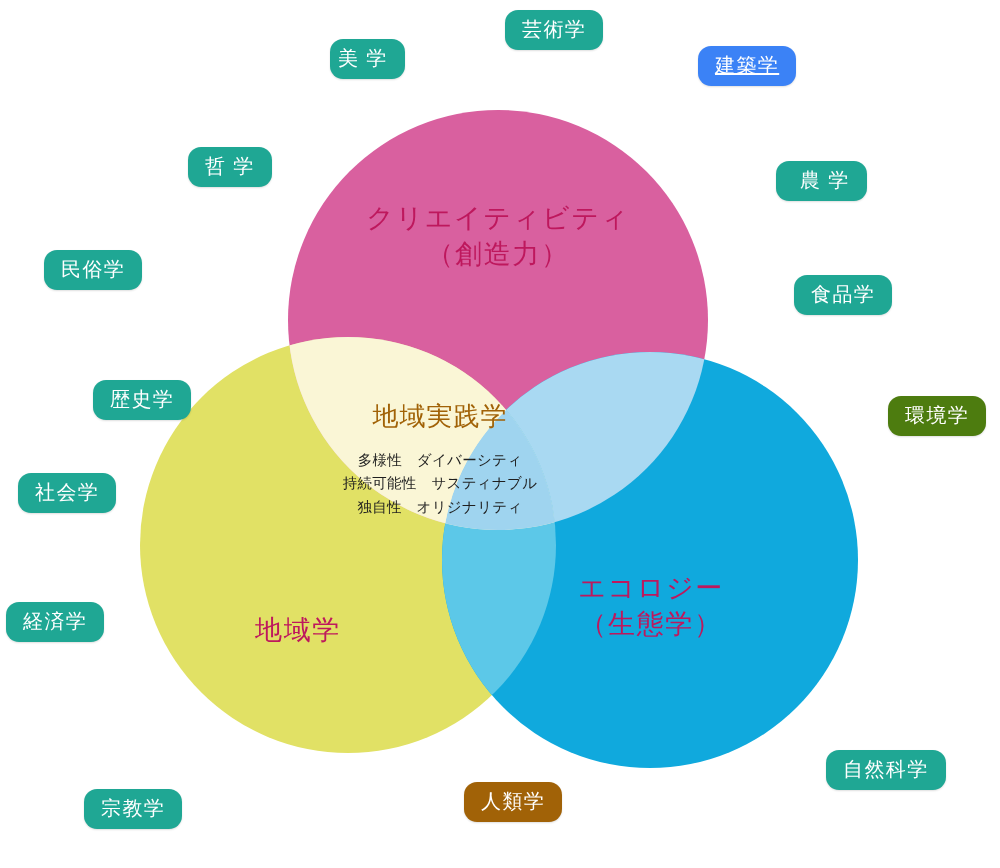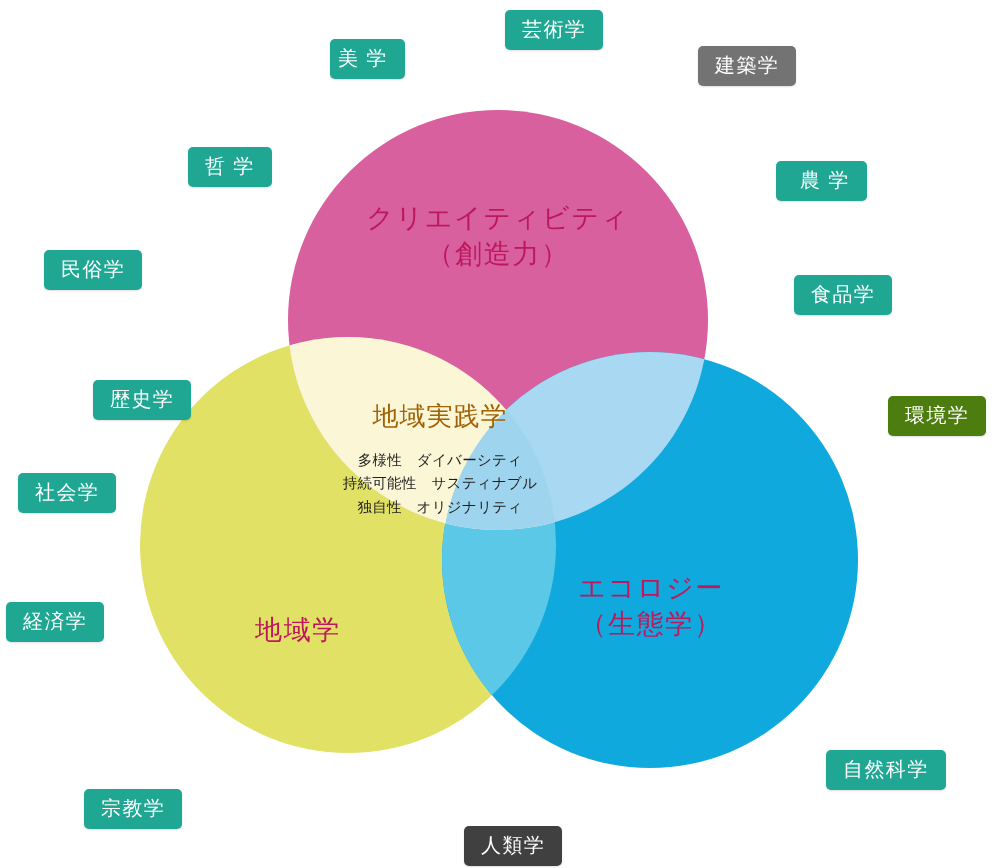--- a/index.html
+++ b/index.html
@@ -84,21 +84,21 @@
     letter-spacing: 0.02em;
     color: #1f1f1f;
     white-space: pre;
   }
 
   
   .pill {
     position: absolute;
     background: #1fa794;
     color: #ffffff;
-    border-radius: 5px;
+    border-radius: 13px;
     font-size: 20px;
     letter-spacing: 0.07em;
     line-height: 1;
     padding: 9px 17px 11px 17px;
     white-space: pre;
     box-shadow: 0 1px 2px rgba(0,0,0,0.13);
     text-align: center;
   }
 </style>
 </head>
@@ -158,27 +158,27 @@
   <div id="center-block">
     <div id="center-title">地域実践学</div>
     <div class="center-row">多様性　ダイバーシティ</div>
     <div class="center-row">持続可能性　サスティナブル</div>
     <div class="center-row">独自性　オリジナリティ</div>
   </div>
 
   <div id="pill-layer">
       <div class="pill" style="left: 505px; top: 10px; background: rgb(31, 167, 148); color: rgb(255, 255, 255);">芸術学</div>
       <div class="pill" style="left: 330px; top: 39px; background: rgb(31, 167, 148); color: rgb(255, 255, 255); padding-left: 8px;">美 学</div>
-      <div class="pill" style="left: 698px; top: 46px; background: #737373; color: rgb(255, 255, 255);">建築学</div>
+      <div class="pill" style="left: 698px; top: 46px; background: #3b82f6; color: rgb(255, 255, 255); text-decoration: underline;">建築学</div>
       <div class="pill" style="left: 188px; top: 147px; background: rgb(31, 167, 148); color: rgb(255, 255, 255);">哲 学</div>
       <div class="pill" style="left: 776px; top: 161px; background: rgb(31, 167, 148); color: rgb(255, 255, 255); padding-left: 24px;">農 学</div>
       <div class="pill" style="left: 44px; top: 250px; background: rgb(31, 167, 148); color: rgb(255, 255, 255);">民俗学</div>
       <div class="pill" style="left: 794px; top: 275px; background: rgb(31, 167, 148); color: rgb(255, 255, 255);">食品学</div>
       <div class="pill" style="left: 93px; top: 380px; background: rgb(31, 167, 148); color: rgb(255, 255, 255);">歴史学</div>
       <div class="pill" style="left: 888px; top: 396px; background: #4d7c0f; color: rgb(255, 255, 255);">環境学</div>
       <div class="pill" style="left: 18px; top: 473px; background: rgb(31, 167, 148); color: rgb(255, 255, 255);">社会学</div>
       <div class="pill" style="left: 6px; top: 602px; background: rgb(31, 167, 148); color: rgb(255, 255, 255);">経済学</div>
       <div class="pill" style="left: 826px; top: 750px; background: rgb(31, 167, 148); color: rgb(255, 255, 255);">自然科学</div>
       <div class="pill" style="left: 84px; top: 789px; background: rgb(31, 167, 148); color: rgb(255, 255, 255);">宗教学</div>
-      <div class="pill" style="left: 464px; top: 826px; background: #404040; color: rgb(255, 255, 255);">人類学</div>
+      <div class="pill" style="left: 464px; top: 782px; background: #a16207; color: rgb(255, 255, 255);">人類学</div>
     </div>
 
 </div>
 
 </body></html>

